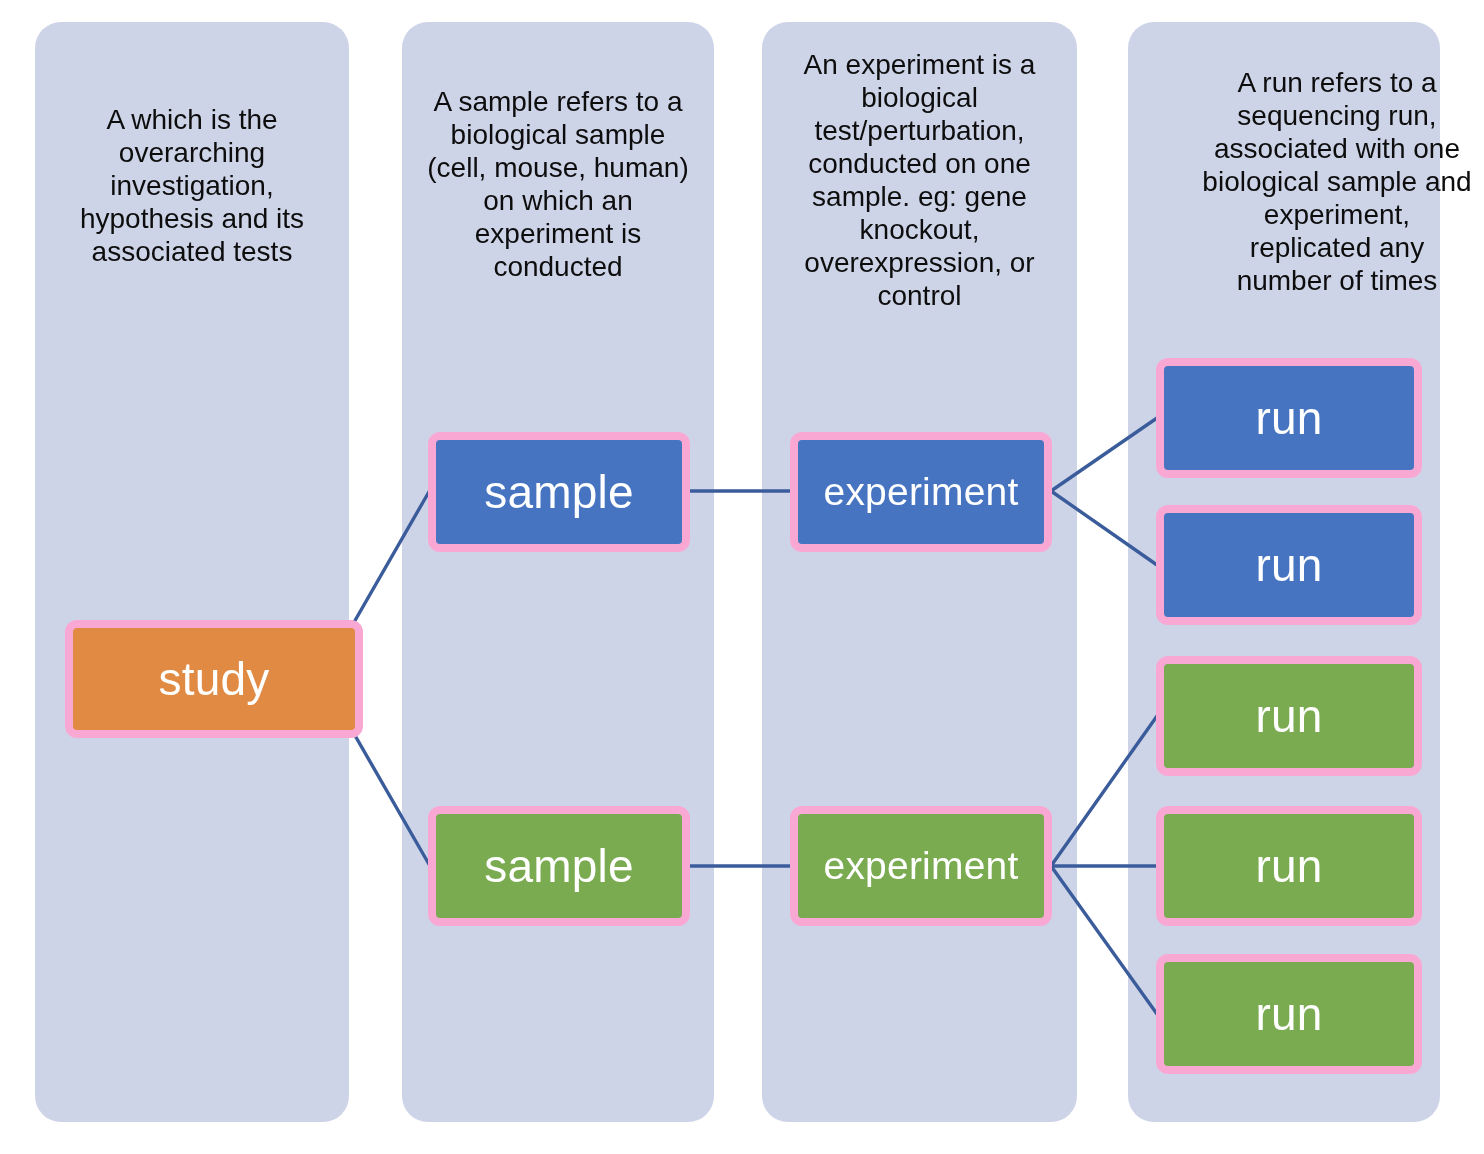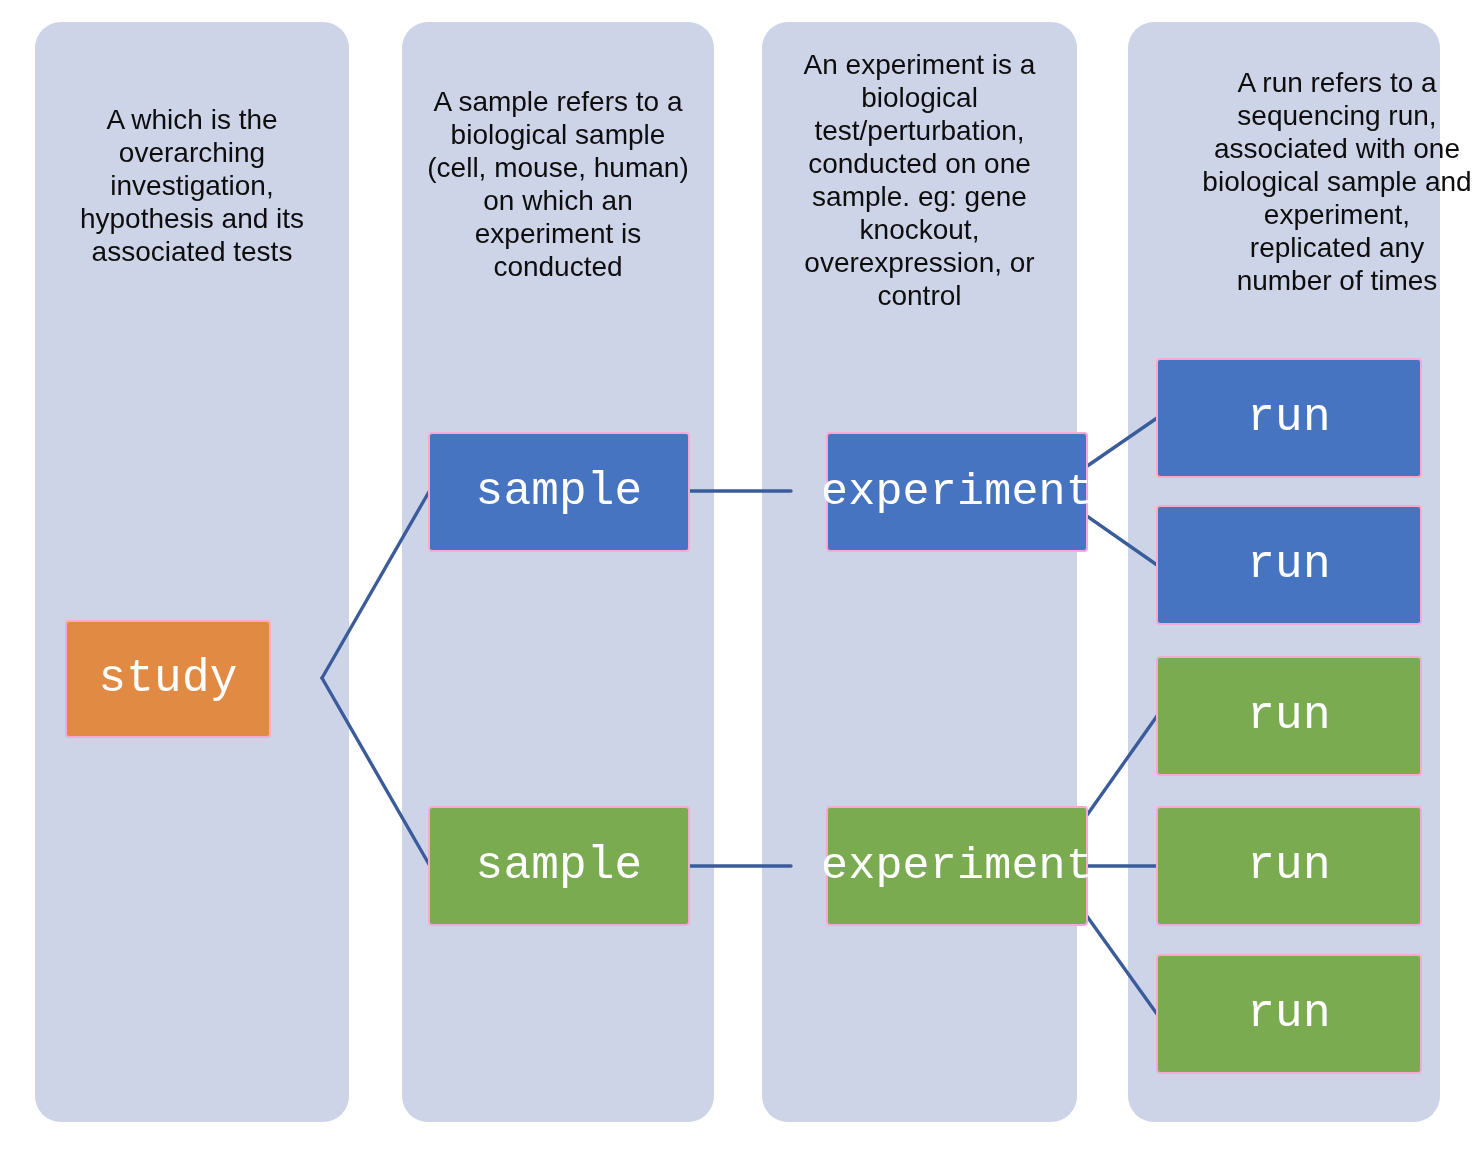--- a/index.html
+++ b/index.html
@@ -26,32 +26,32 @@
     position: absolute;
     text-align: center;
     color: #0d0d0d;
     font-size: 28px;
     line-height: 1.18;
     font-family: "Liberation Sans", sans-serif;
     white-space: pre-line;
   }
   .node {
     position: absolute;
-    border-radius: 4px;
-    border: 2px solid #f9a8d4;
+    border-radius: 12px;
+    border: 8px solid #f9a8d4;
     box-sizing: border-box;
     display: flex;
     align-items: center;
     justify-content: center;
     color: #ffffff;
     font-size: 46px;
-    font-family: Liberation Mono, monospace;
+    font-family: Liberation Sans, sans-serif;
     letter-spacing: 0.2px;
   }
-  .node.tight { font-size: 45px; margin-left: 36px; }
+  .node.tight { font-size: 39px; }
   #edges {
     position: absolute;
     left: 0;
     top: 0;
     width: 1484px;
     height: 1154px;
     pointer-events: none;
   }
 </style>
 </head>
@@ -107,21 +107,21 @@
       <line x1="1051" y1="491" x2="1157" y2="565"></line>
 
       <line x1="1051" y1="866" x2="1157" y2="716"></line>
 
       <line x1="1051" y1="866" x2="1157" y2="866"></line>
 
       <line x1="1051" y1="866" x2="1157" y2="1014"></line>
     </g>
   </svg>
 
-  <div class="node" style="left:65px; top:620px; width:206px; height:118px; background:#e18a44;">study</div>
+  <div class="node" style="left:65px; top:620px; width:298px; height:118px; background:#e18a44;">study</div>
 
   <div class="node" style="left:428px; top:432px; width:262px; height:120px; background:#4674c1;">sample</div>
 
   <div class="node" style="left:428px; top:806px; width:262px; height:120px; background:#7aab51;">sample</div>
 
   <div class="node tight" style="left:790px; top:432px; width:262px; height:120px; background:#4674c1;">experiment</div>
 
   <div class="node tight" style="left:790px; top:806px; width:262px; height:120px; background:#7aab51;">experiment</div>
 
   <div class="node" style="left:1156px; top:358px; width:266px; height:120px; background:#4674c1;">run</div>

